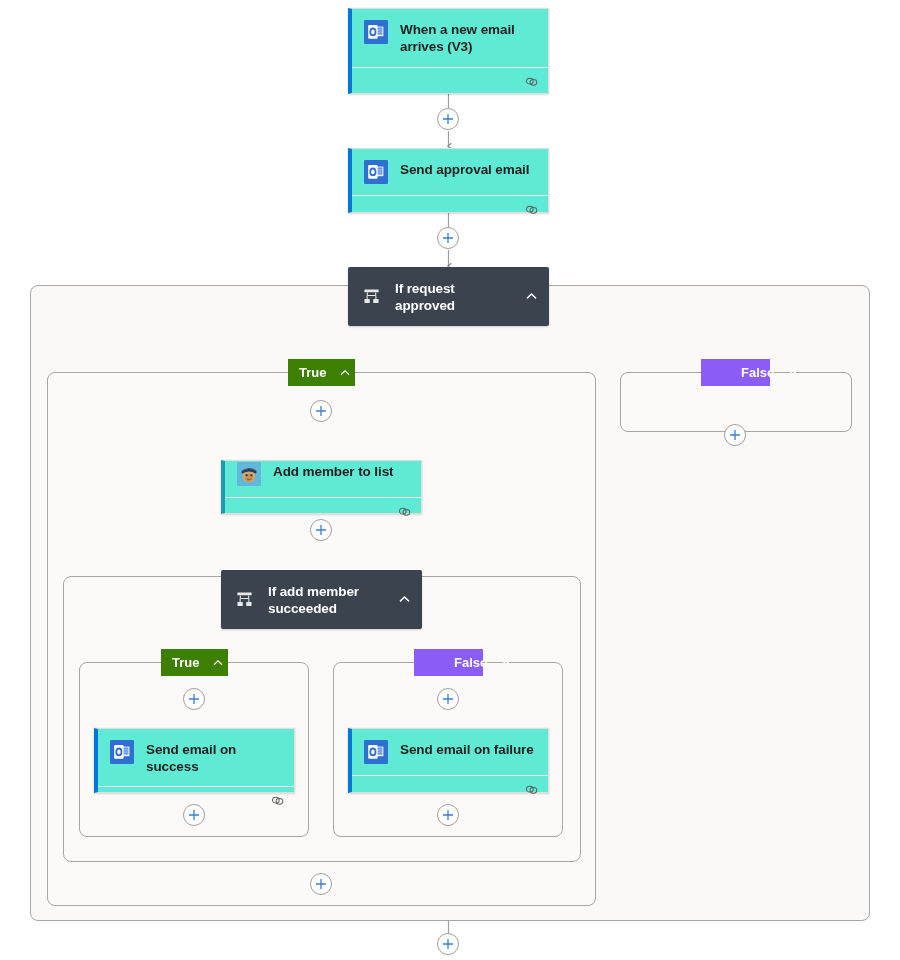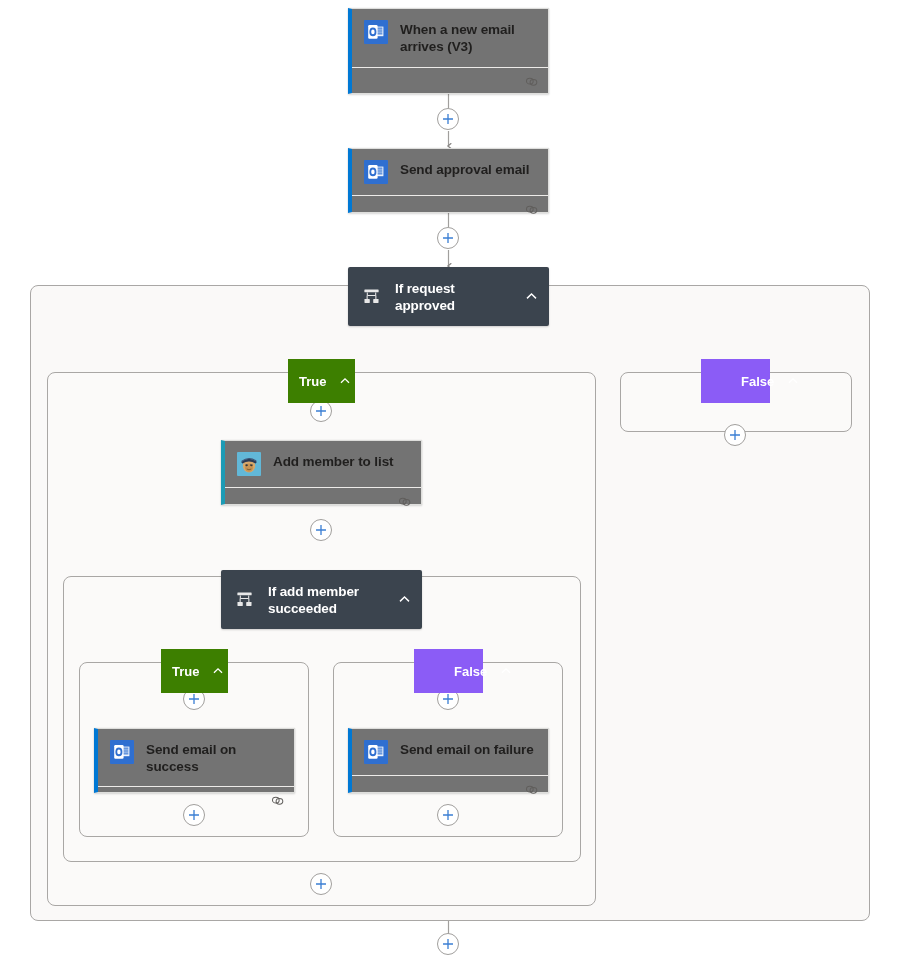--- a/index.html
+++ b/index.html
@@ -43,21 +43,21 @@
     box-sizing: border-box;
     z-index: 2;
   }
   .scope.level2 { background: #fbfaf9; }
   .scope.level3 { background: #fbfaf9; }
 
   
   .card {
     position: absolute;
     box-sizing: border-box;
-    background: #737373;
+    background: #5eead4;
     border: 1px solid #dededc;
     border-left: 4px solid #0078d4;
     box-shadow: 0 1px 2px rgba(0,0,0,0.14), 0 0 1px rgba(0,0,0,0.12);
     z-index: 5;
     display: flex;
     flex-direction: column;
   }
   .card.teal { border-left-color: #1c9bb5; }
 
   .card-head {
@@ -124,21 +124,21 @@
     width: 15px;
     height: 15px;
     flex: 0 0 auto;
     margin-left: 6px;
   }
 
   
   .branch-tag {
     position: absolute;
     box-sizing: border-box;
-    height: 44px;
+    height: 27px;
     display: flex;
     align-items: center;
     padding: 0 9px 0 11px;
     z-index: 7;
     color: #ffffff;
     font-size: 13px;
     font-weight: 700;
   }
   .branch-tag.true  { background: #3d7f00; }
   .branch-tag.false { background: #8b5cf6; padding-left: 40px; }
@@ -342,21 +342,21 @@
         <path d="M8,2.3 V13.7 M2.3,8 H13.7" stroke="#3b7fd4" stroke-width="1.5" fill="none"></path>
       </svg>
   </div>
 
   <div class="plus-btn" style="left:310px; top:400px;">
     <svg viewBox="0 0 16 16" width="14" height="14">
         <path d="M8,2.3 V13.7 M2.3,8 H13.7" stroke="#3b7fd4" stroke-width="1.5" fill="none"></path>
       </svg>
   </div>
 
-  <div class="card teal" style="left:221px; top:440px; width:201px; height:65px;">
+  <div class="card teal" style="left:221px; top:460px; width:201px; height:54px;justify-content:center;">
     <div class="card-head">
       <span class="app-icon">
         <svg viewBox="0 0 24 24" width="24" height="24">
           <rect width="24" height="24" fill="#62b8d8"></rect>
           <ellipse cx="12" cy="14" rx="6.2" ry="6.4" fill="#d8a86a"></ellipse>
           <ellipse cx="12" cy="15.6" rx="4.2" ry="4.2" fill="#c79352"></ellipse>
           <path d="M4.6,9.8 Q12,3.6 19.4,9.6 Q19.8,11 18.6,11.4 Q12,7.4 5.4,11.4 Q4.2,11 4.6,9.8 Z" fill="#2b3b55"></path>
           <path d="M4.6,9.9 Q12,4.1 19.3,9.7 L19.4,8.5 Q12,3.2 4.5,8.7 Z" fill="#3f5576"></path>
           <circle cx="9.6" cy="13.2" r="1.15" fill="#2b2b2b"></circle>
           <circle cx="14.4" cy="13.2" r="1.15" fill="#2b2b2b"></circle>

